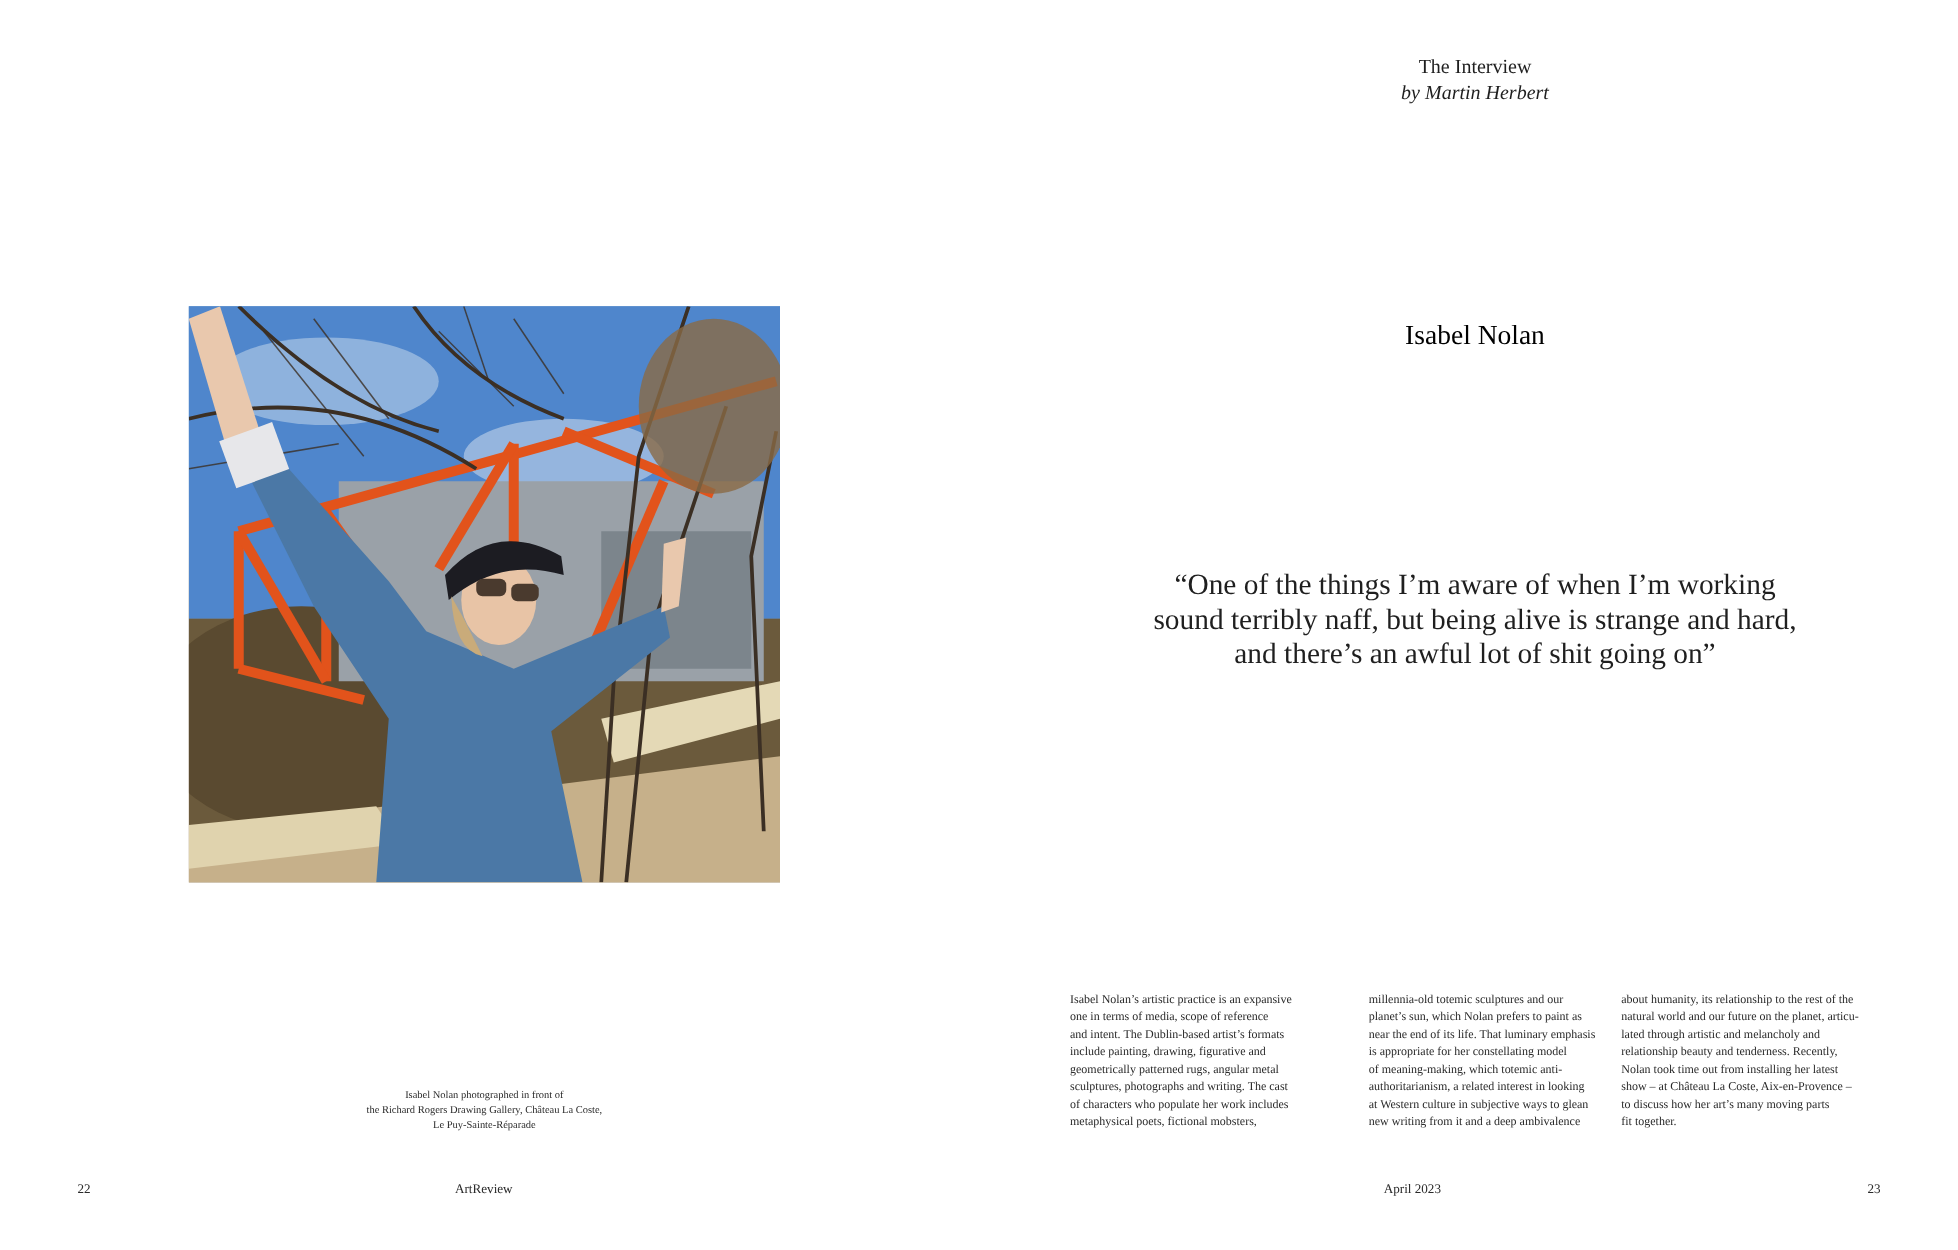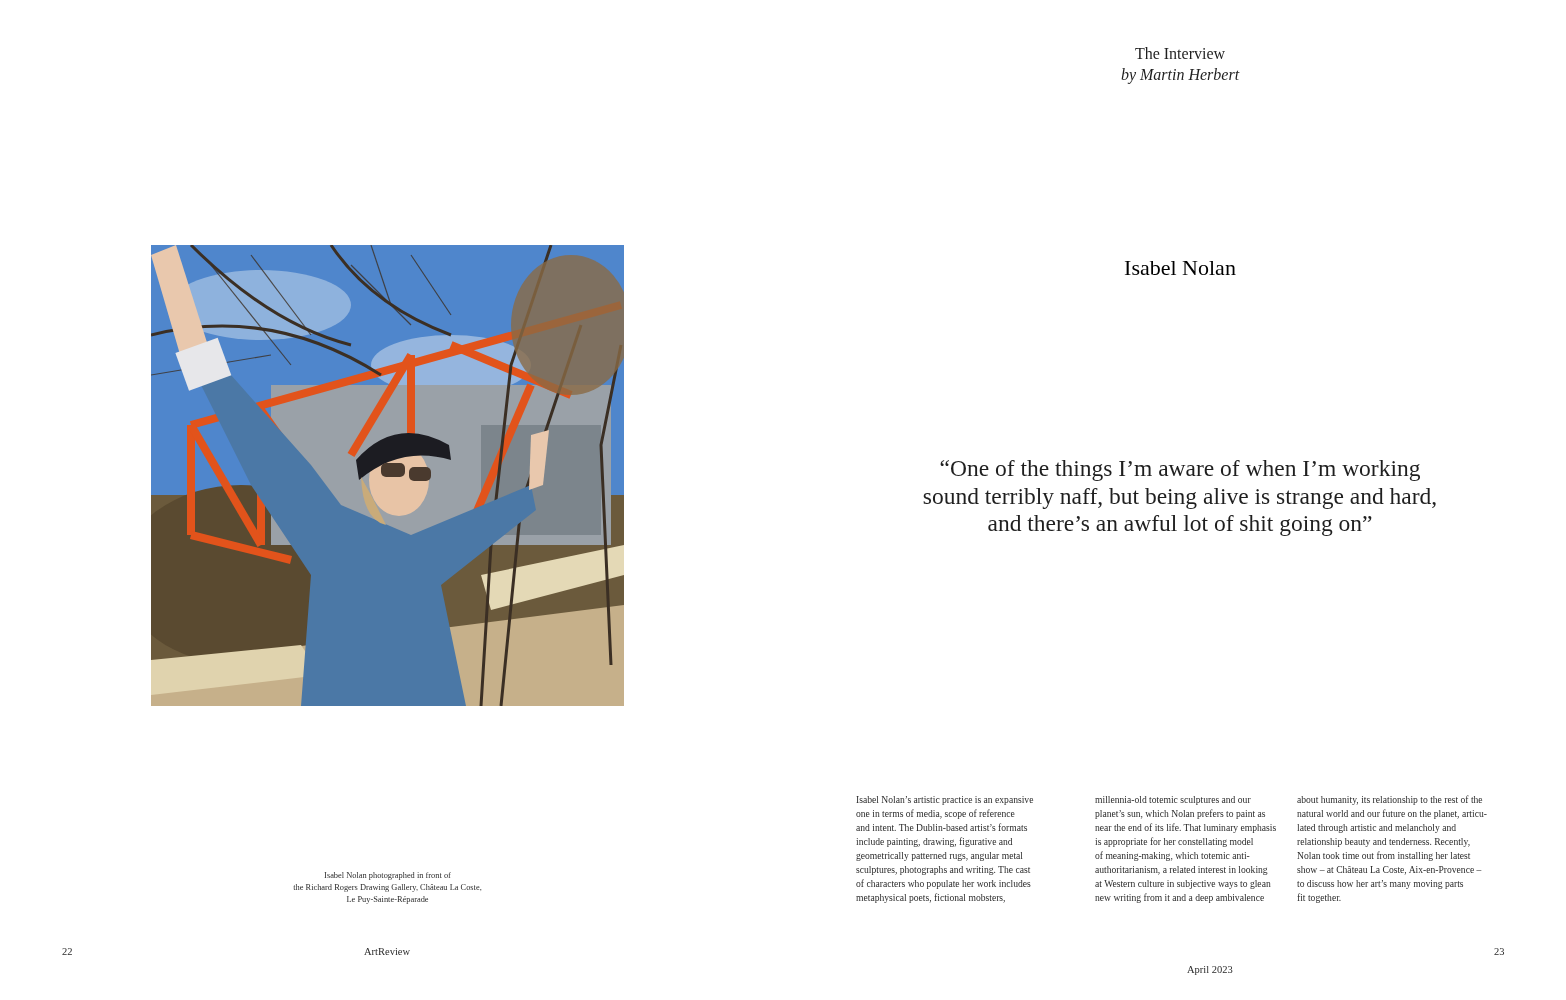--- a/index.html
+++ b/index.html
@@ -169,14 +169,14 @@
   <span>about humanity, its relationship to the rest of the</span>
   <span>natural world and our future on the planet, articu-</span>
   <span>lated through artistic and melancholy and</span>
   <span>relationship beauty and tenderness. Recently,</span>
   <span>Nolan took time out from installing her latest</span>
   <span>show – at Château La Coste, Aix-en-Provence –</span>
   <span>to discuss how her art’s many moving parts</span>
   <span>fit together.</span>
 </div>
 
-<div class="folio" style="left:1187px;margin-top:18px;">April 2023</div>
+<div class="folio" style="left:1107px;">April 2023</div>
 <div class="folio" style="left:1494px;">23</div>
 
 </body></html>

